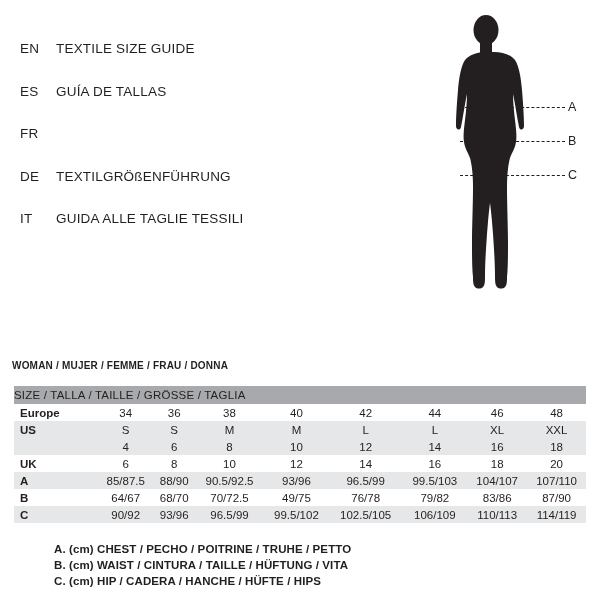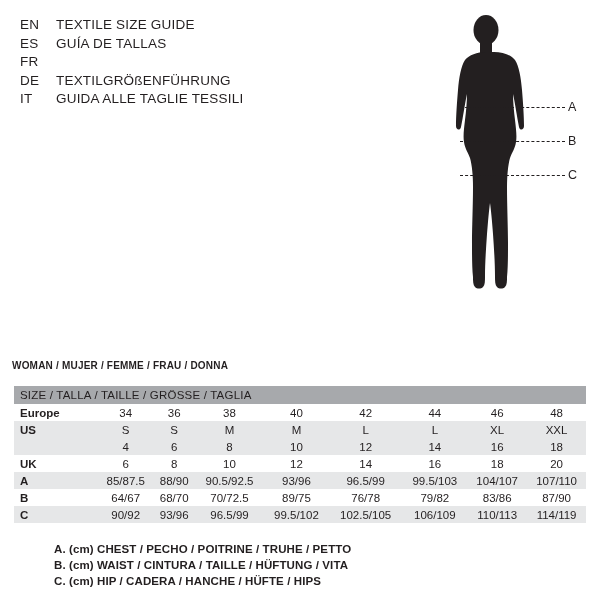--- a/index.html
+++ b/index.html
@@ -23,20 +23,21 @@
     left: 20px;
     width: 320px;
   }
   .lang-row {
     display: flex;
     align-items: baseline;
     font-size: 13.5px;
     letter-spacing: 0.2px;
     line-height: 18.5px;
     white-space: nowrap;
+    margin-top: 24px;
   }
   .lang-code {
     width: 36px;
     flex: 0 0 36px;
   }
   .lang-text {
     flex: 1 1 auto;
   }
 
   
@@ -90,21 +91,21 @@
     height: 17px;
     text-align: center;
     font-weight: normal;
     vertical-align: middle;
   }
   .size-table tr.head-row {
     background: #a7a9ac;
   }
   .size-table tr.head-row td {
     text-align: left;
-    padding-left: 6px;
+    padding-left: 0;
     font-size: 11.5px;
     letter-spacing: 0.2px;
     height: 18px;
   }
   .size-table tr.shade td {
     background: #e6e7e8;
   }
   .size-table tr.plain td {
     background: #ffffff;
   }
@@ -273,21 +274,21 @@
       <td>99.5/103</td>
       <td>104/107</td>
       <td>107/110</td>
     </tr>
 
     <tr class="plain">
       <td class="label-col">B</td>
       <td>64/67</td>
       <td>68/70</td>
       <td>70/72.5</td>
-      <td>89/75</td>
+      <td>49/75</td>
       <td>76/78</td>
       <td>79/82</td>
       <td>83/86</td>
       <td>87/90</td>
     </tr>
 
     <tr class="shade">
       <td class="label-col">C</td>
       <td>90/92</td>
       <td>93/96</td>

